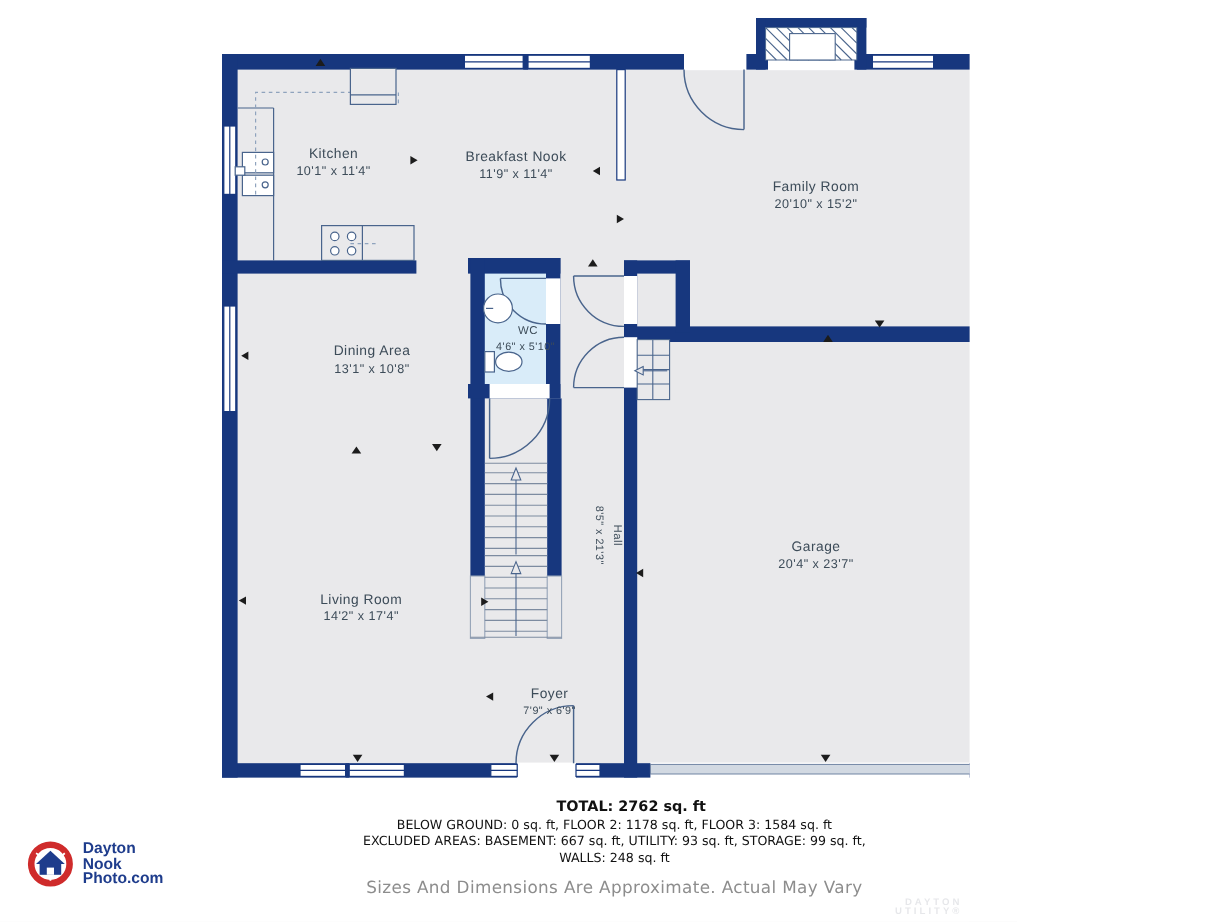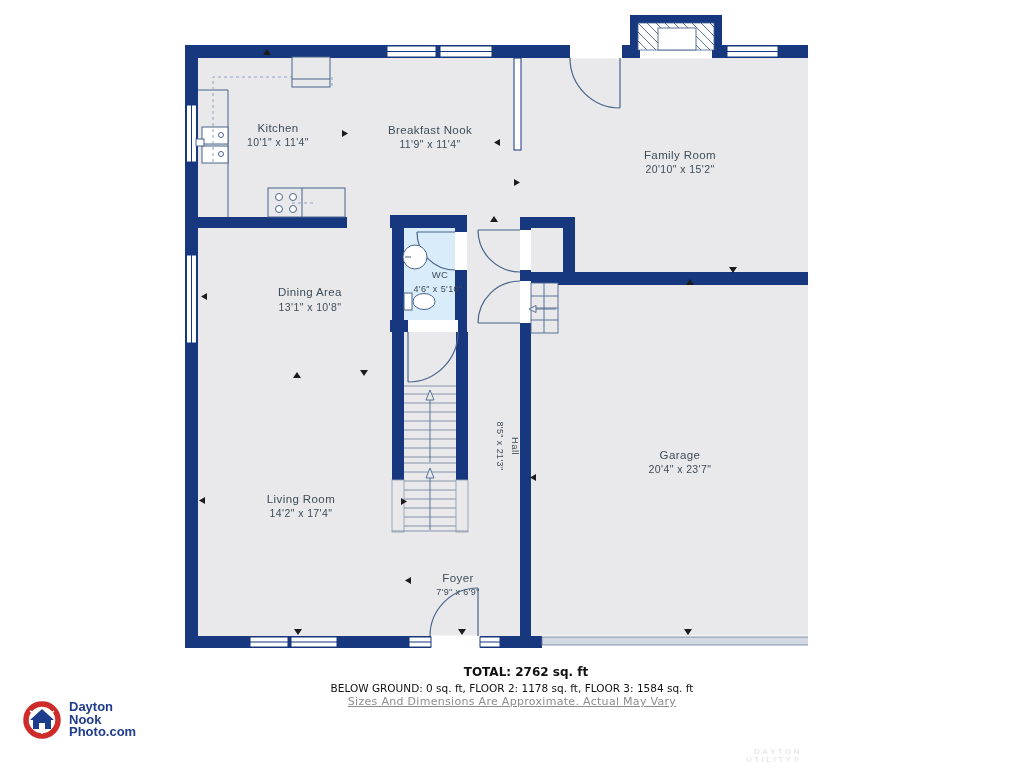--- a/index.html
+++ b/index.html
@@ -8,21 +8,21 @@
   .plan-svg{position:absolute;left:0;top:0;}
   svg text{font-family:"Liberation Sans",sans-serif;fill:#3d4c59;letter-spacing:0.4px;}
   text.room-name{font-size:11.5px;}
   text.room-dims{font-size:10.5px;}
   text.small-name{font-size:9.5px;}
   text.small-dims{font-size:9px;}
   .summary{position:absolute;left:0;top:666px;width:1024px;text-align:center;
            font-family:"DejaVu Sans",sans-serif;color:#111;}
   .summary p{margin:0;line-height:13.5px;font-size:10.5px;}
   .summary .total{font-weight:bold;font-size:12px;margin-bottom:2px;padding-left:28px;}
-  .summary .disclaimer{font-size:11px;color:#8d8d8d;letter-spacing:0.3px;text-decoration:underline;}
+  .summary .disclaimer{margin-top:12px;font-size:14px;color:#8d8d8d;letter-spacing:0.3px;}
   .logo{position:absolute;left:20px;top:698px;display:flex;align-items:center;}
   .logo-text{margin-left:5px;color:#1e3c8c;font-weight:bold;font-size:13px;line-height:12.5px;}
   .logo-text div{white-space:nowrap;}
   .compass{position:absolute;left:957px;top:703px;width:46px;height:58px;text-align:center;}
   .compass .n-label{font-size:10px;color:#222;font-family:"Liberation Sans",sans-serif;margin-top:0px;}
   .watermark{position:absolute;right:6px;bottom:4px;text-align:right;color:rgba(60,70,90,0.13);
              font-size:8px;font-weight:bold;letter-spacing:2.5px;line-height:8px;}
 </style>
 </head>
 <body>
@@ -281,20 +281,22 @@
     <text class="room-name" x="301" y="503">Living Room</text>
     <text class="room-dims" x="301" y="517">14'2" x 17'4"</text>
     <text class="room-name" x="458" y="582">Foyer</text>
     <text class="small-dims" x="458" y="595">7'9" x 6'9"</text>
   </g>
 </svg>
 
 <div class="summary">
   <p class="total">TOTAL: 2762 sq. ft</p>
   <p>BELOW GROUND: 0 sq. ft, FLOOR 2: 1178 sq. ft, FLOOR 3: 1584 sq. ft</p>
+  <p>EXCLUDED AREAS: BASEMENT: 667 sq. ft, UTILITY: 93 sq. ft, STORAGE: 99 sq. ft,</p>
+  <p>WALLS: 248 sq. ft</p>
   <p class="disclaimer">Sizes And Dimensions Are Approximate. Actual May Vary</p>
 </div>
 
 <div class="logo">
   <svg width="44" height="44" viewBox="0 0 44 44">
     <circle cx="22" cy="22" r="16" fill="none" stroke="#cf2b2b" stroke-width="5.5"></circle>
     <line x1="10" y1="13" x2="17" y2="17" stroke="#ffffff" stroke-width="1.5"></line>
     <line x1="34" y1="13" x2="28" y2="18" stroke="#ffffff" stroke-width="1.5"></line>
     <line x1="22" y1="36" x2="22" y2="30" stroke="#ffffff" stroke-width="1.5"></line>
     <polygon points="10,22 22,11 34,22" fill="#1e3c8c"></polygon>

